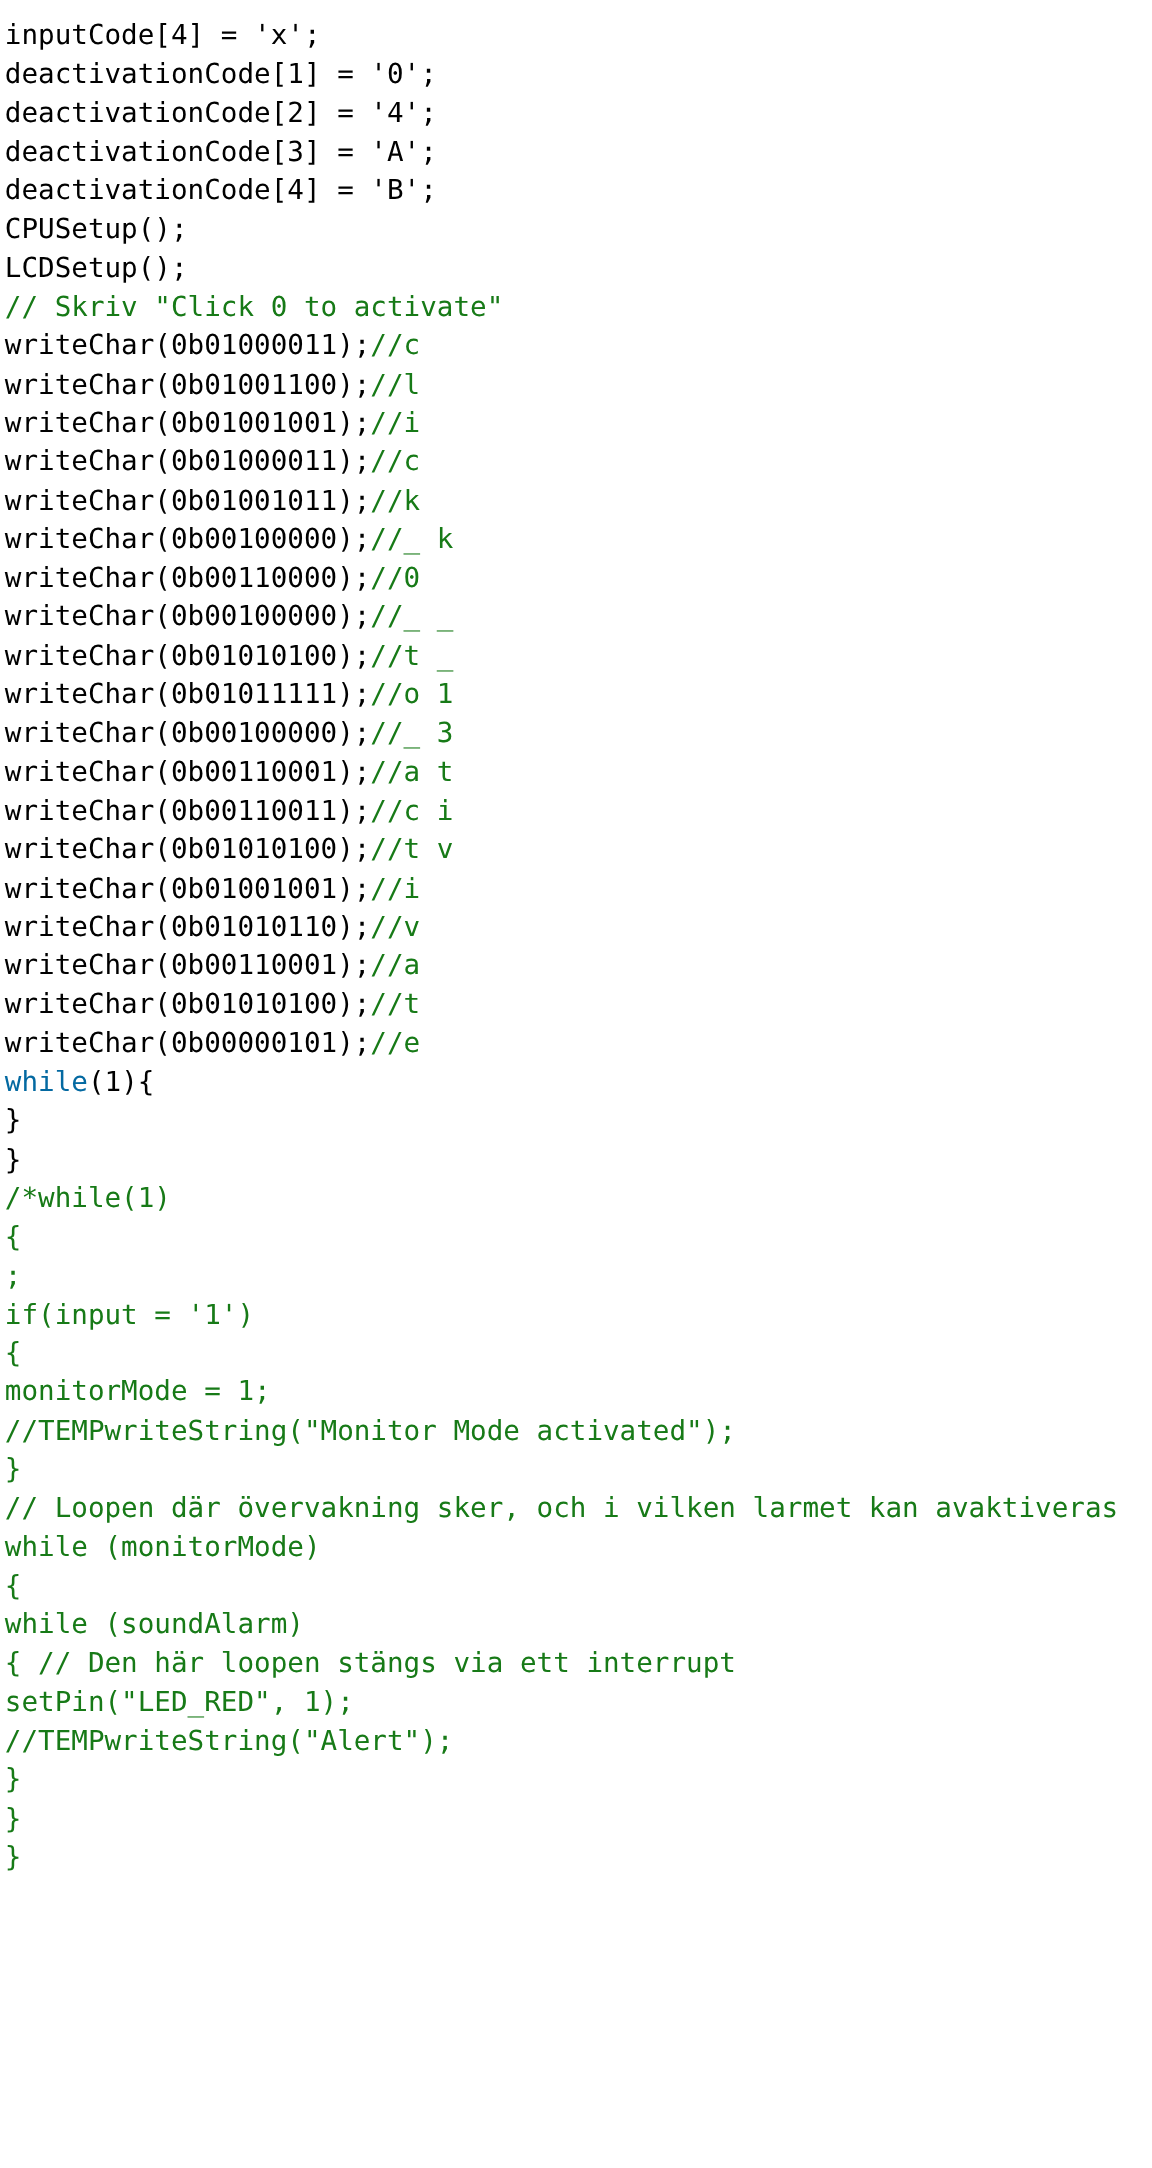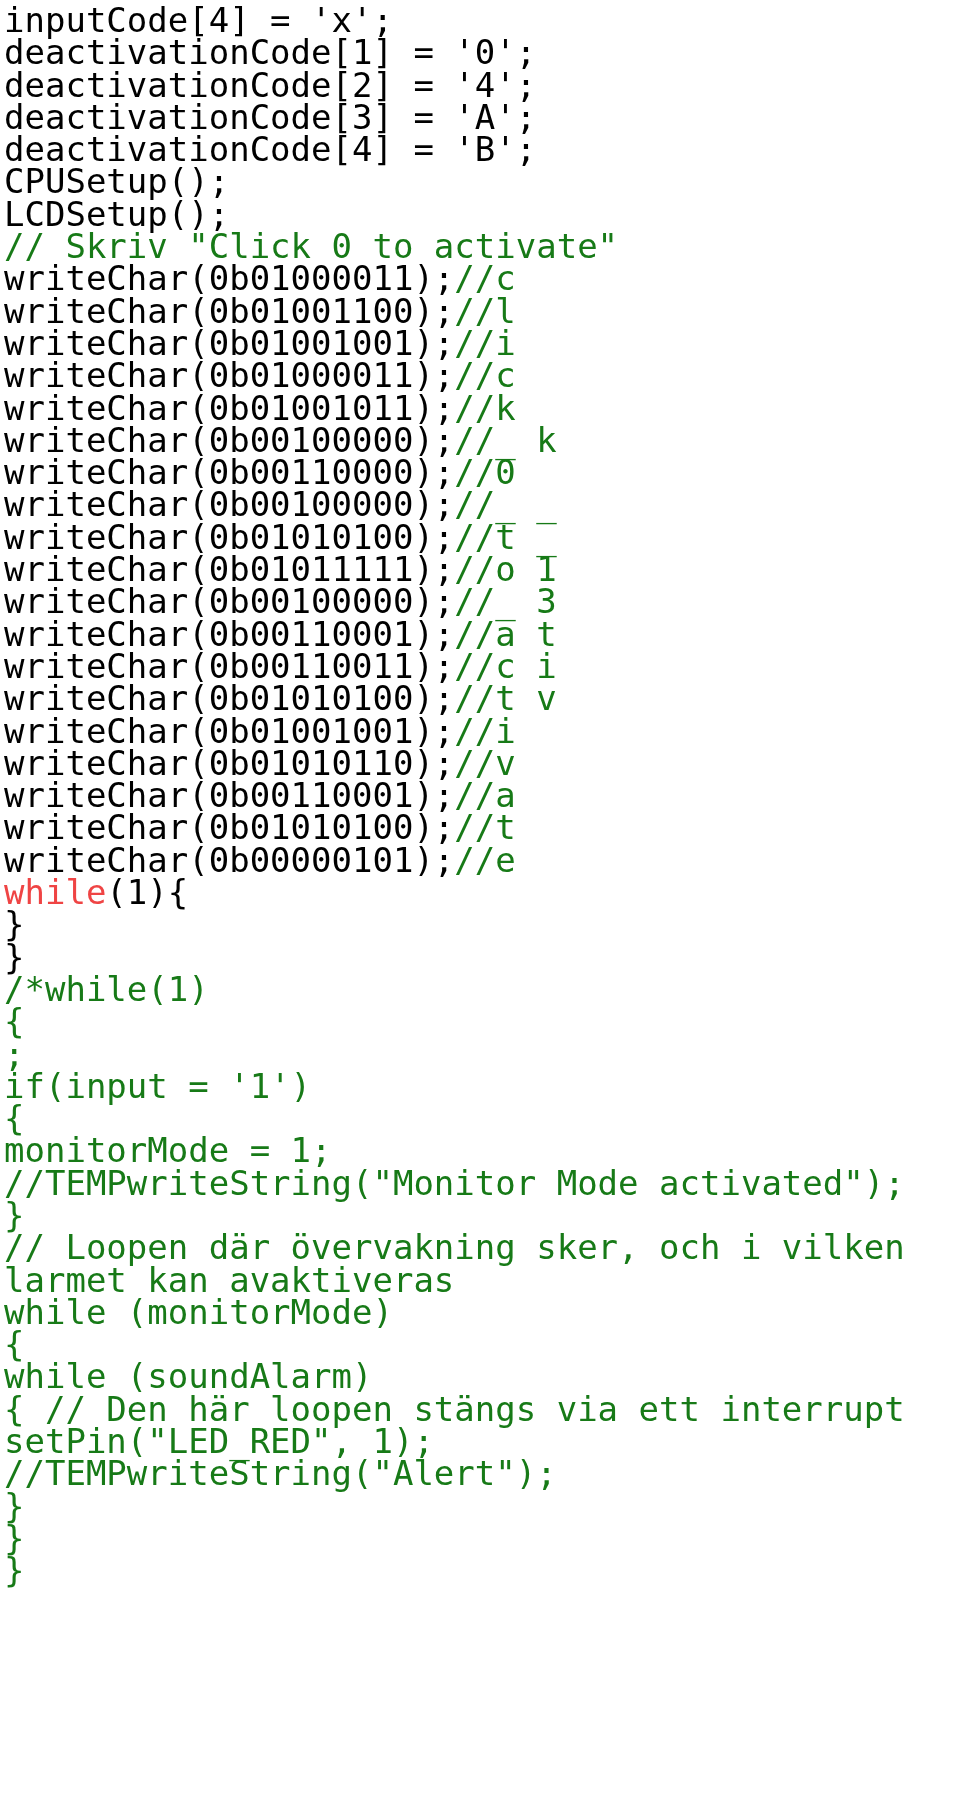--- a/index.html
+++ b/index.html
@@ -6,32 +6,32 @@
     margin: 0;
     padding: 0;
     background: #ffffff;
   }
   body {
     width: 960px;
     min-height: 1807px;
     font-family: "DejaVu Sans Mono", "Liberation Mono", monospace;
   }
   #code-listing {
-    padding: 4px 0 0 4px;
-    font-size: 34px;
+    padding: 14px 0 0 4px;
+    font-size: 23px;
     line-height: 32.3px;
     letter-spacing: 0px;
     white-space: pre-wrap;
     word-break: break-word;
     font-variant-ligatures: none;
   }
   .code-line {
     white-space: pre-wrap;
     min-height: 32.3px;
   }
   .tok-plain  { color: #000000; }
   .tok-comment{ color: #177a17; }
-  .tok-keyword{ color: #ef4444; }
+  .tok-keyword{ color: #0369a1; }
 </style>
 </head>
 <body>
 
 <div id="code-listing"><div class="code-line"><span class="tok-plain">inputCode[4] = 'x';</span></div><div class="code-line"><span class="tok-plain">deactivationCode[1] = '0';</span></div><div class="code-line"><span class="tok-plain">deactivationCode[2] = '4';</span></div><div class="code-line"><span class="tok-plain">deactivationCode[3] = 'A';</span></div><div class="code-line"><span class="tok-plain">deactivationCode[4] = 'B';</span></div><div class="code-line"><span class="tok-plain">CPUSetup();</span></div><div class="code-line"><span class="tok-plain">LCDSetup();</span></div><div class="code-line"><span class="tok-comment">// Skriv "Click 0 to activate"</span></div><div class="code-line"><span class="tok-plain">writeChar(0b01000011);</span><span class="tok-comment">//c</span></div><div class="code-line"><span class="tok-plain">writeChar(0b01001100);</span><span class="tok-comment">//l</span></div><div class="code-line"><span class="tok-plain">writeChar(0b01001001);</span><span class="tok-comment">//i</span></div><div class="code-line"><span class="tok-plain">writeChar(0b01000011);</span><span class="tok-comment">//c</span></div><div class="code-line"><span class="tok-plain">writeChar(0b01001011);</span><span class="tok-comment">//k</span></div><div class="code-line"><span class="tok-plain">writeChar(0b00100000);</span><span class="tok-comment">//_ k</span></div><div class="code-line"><span class="tok-plain">writeChar(0b00110000);</span><span class="tok-comment">//0</span></div><div class="code-line"><span class="tok-plain">writeChar(0b00100000);</span><span class="tok-comment">//_ _</span></div><div class="code-line"><span class="tok-plain">writeChar(0b01010100);</span><span class="tok-comment">//t _</span></div><div class="code-line"><span class="tok-plain">writeChar(0b01011111);</span><span class="tok-comment">//o 1</span></div><div class="code-line"><span class="tok-plain">writeChar(0b00100000);</span><span class="tok-comment">//_ 3</span></div><div class="code-line"><span class="tok-plain">writeChar(0b00110001);</span><span class="tok-comment">//a t</span></div><div class="code-line"><span class="tok-plain">writeChar(0b00110011);</span><span class="tok-comment">//c i</span></div><div class="code-line"><span class="tok-plain">writeChar(0b01010100);</span><span class="tok-comment">//t v</span></div><div class="code-line"><span class="tok-plain">writeChar(0b01001001);</span><span class="tok-comment">//i</span></div><div class="code-line"><span class="tok-plain">writeChar(0b01010110);</span><span class="tok-comment">//v</span></div><div class="code-line"><span class="tok-plain">writeChar(0b00110001);</span><span class="tok-comment">//a</span></div><div class="code-line"><span class="tok-plain">writeChar(0b01010100);</span><span class="tok-comment">//t</span></div><div class="code-line"><span class="tok-plain">writeChar(0b00000101);</span><span class="tok-comment">//e</span></div><div class="code-line"><span class="tok-keyword">while</span><span class="tok-plain">(1){</span></div><div class="code-line"><span class="tok-plain">}</span></div><div class="code-line"><span class="tok-plain">}</span></div><div class="code-line"><span class="tok-comment">/*while(1)</span></div><div class="code-line"><span class="tok-comment">{</span></div><div class="code-line"><span class="tok-comment">;</span></div><div class="code-line"><span class="tok-comment">if(input = '1')</span></div><div class="code-line"><span class="tok-comment">{</span></div><div class="code-line"><span class="tok-comment">monitorMode = 1;</span></div><div class="code-line"><span class="tok-comment">//TEMPwriteString("Monitor Mode activated");</span></div><div class="code-line"><span class="tok-comment">}</span></div><div class="code-line"><span class="tok-comment">// Loopen där övervakning sker, och i vilken larmet kan avaktiveras</span></div><div class="code-line"><span class="tok-comment">while (monitorMode)</span></div><div class="code-line"><span class="tok-comment">{</span></div><div class="code-line"><span class="tok-comment">while (soundAlarm)</span></div><div class="code-line"><span class="tok-comment">{ // Den här loopen stängs via ett interrupt</span></div><div class="code-line"><span class="tok-comment">setPin("LED_RED", 1);</span></div><div class="code-line"><span class="tok-comment">//TEMPwriteString("Alert");</span></div><div class="code-line"><span class="tok-comment">}</span></div><div class="code-line"><span class="tok-comment">}</span></div><div class="code-line"><span class="tok-comment">}</span></div></div>
 
 </body></html>

